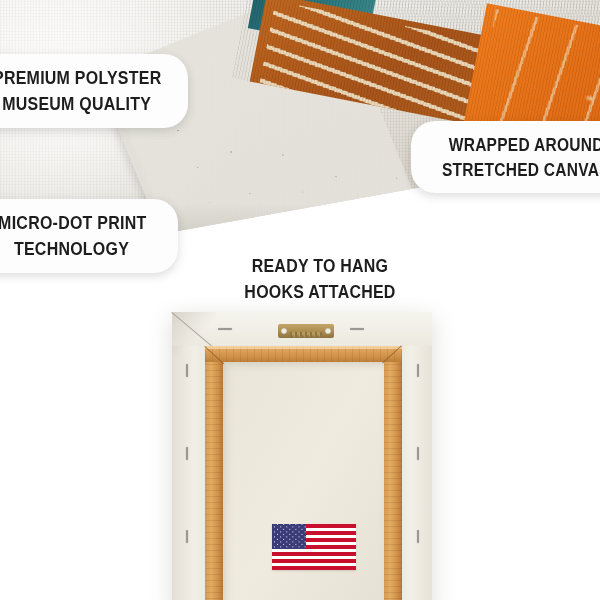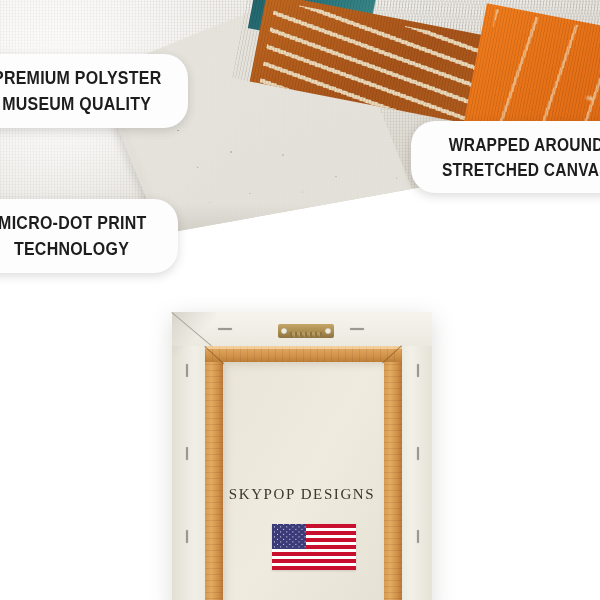--- a/index.html
+++ b/index.html
@@ -285,20 +285,24 @@
   <div class="badge" id="badge-wrapped">
     <span>WRAPPED AROUND</span>
     <span>STRETCHED CANVAS</span>
   </div>
 
   <div class="badge" id="badge-micro">
     <span>MICRO-DOT PRINT</span>
     <span>TECHNOLOGY</span>
   </div>
 
+  <div id="ready-heading">
+    <span>READY TO HANG</span>
+    <span>HOOKS ATTACHED</span>
+  </div>
 
   <div class="canvas-back">
     <div class="cb-left-rail"></div>
     <div class="cb-right-rail"></div>
     <div class="cb-top-face"></div>
     <div class="cb-corner-left"></div>
     <div class="cb-corner-line"></div>
 
     <div class="cb-inner"></div>
 
@@ -320,23 +324,20 @@
     <div class="staple v" style="left:14px;top:135px;"></div>
     <div class="staple v" style="left:14px;top:218px;"></div>
 
     <div class="staple v" style="right:13px;top:52px;"></div>
     <div class="staple v" style="right:13px;top:135px;"></div>
     <div class="staple v" style="right:13px;top:218px;"></div>
 
     <div class="staple h" style="left:46px;top:16px;"></div>
     <div class="staple h" style="left:178px;top:16px;"></div>
 
-    <div class="brand">
-      <span>SKYPOP DESIGNS</span>
-    </div>
 
     <div class="flag">
       <div class="flag-stripes"></div>
       <div class="flag-canton"></div>
       <div class="flag-stars"></div>
     </div>
   </div>
 
 </div>
 

